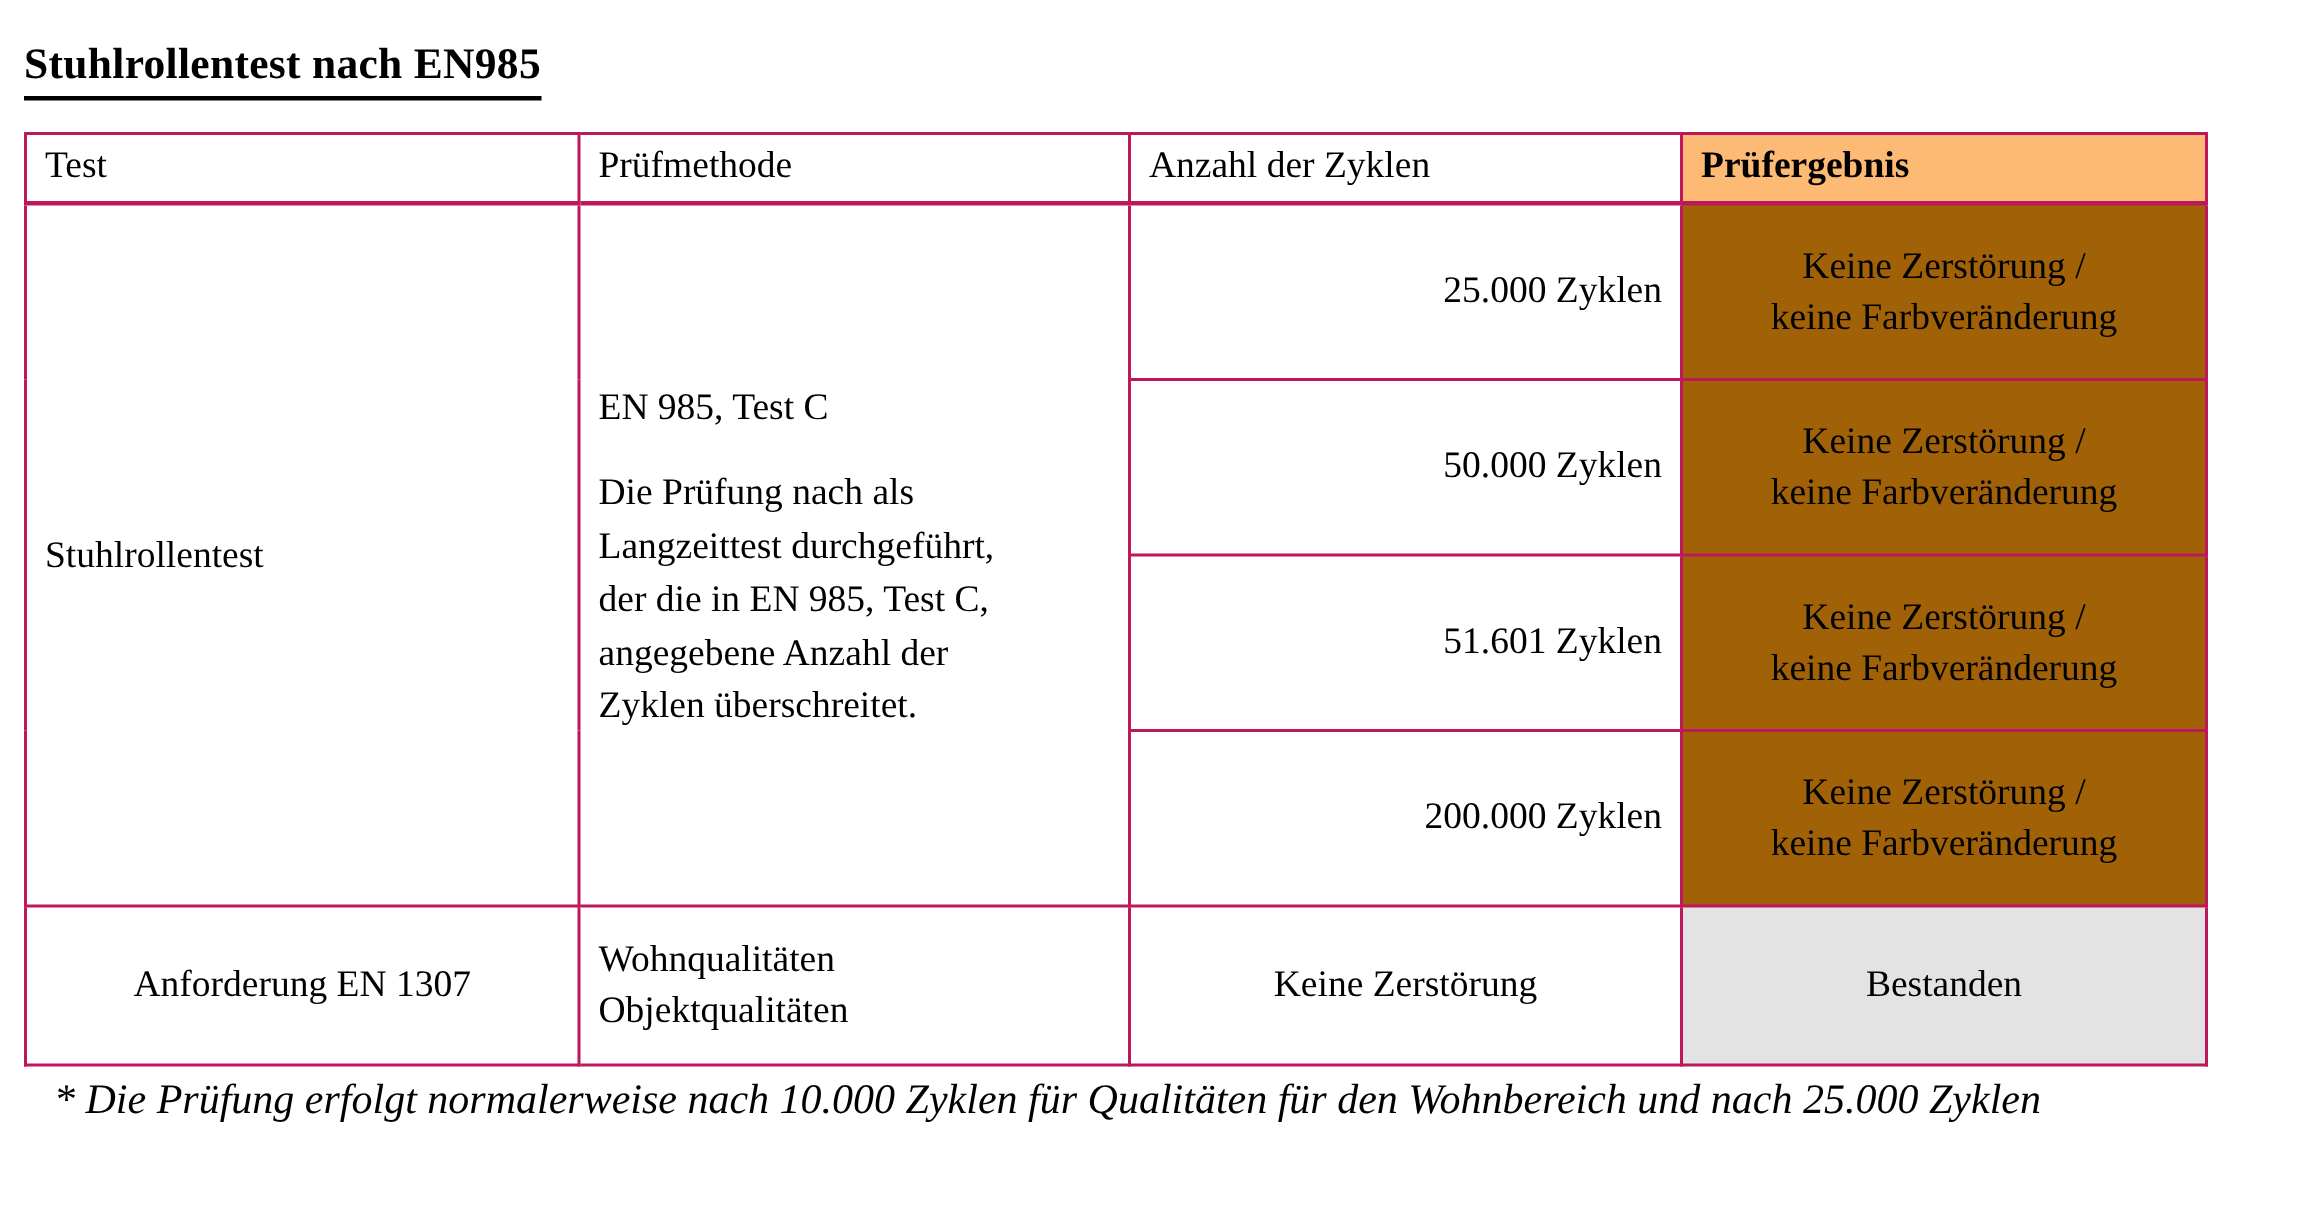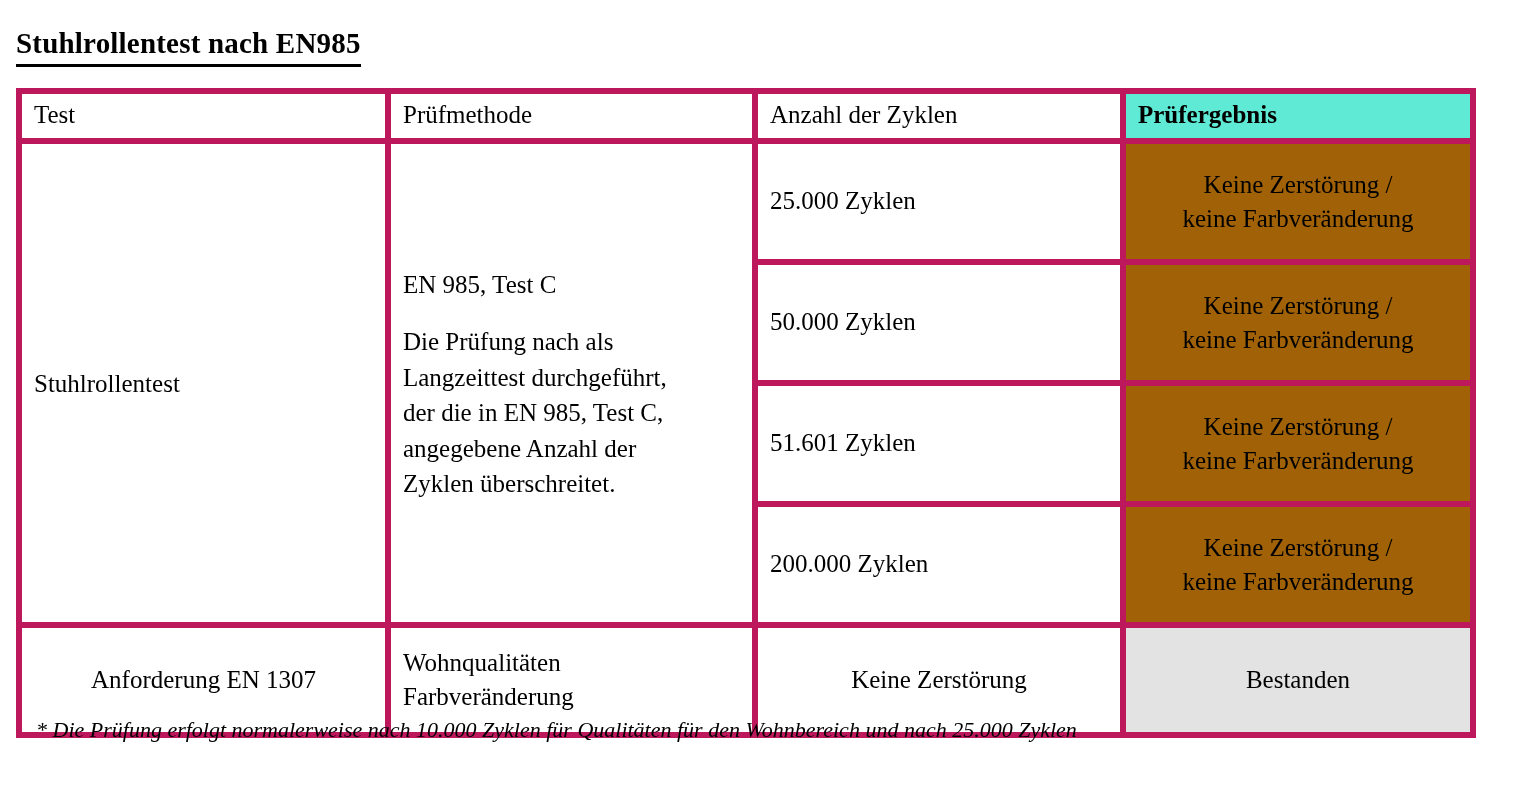--- a/index.html
+++ b/index.html
@@ -44,42 +44,42 @@
     position: absolute;
     left: 16px;
     top: 88px;
     width: 1454px;
     border-collapse: collapse;
     table-layout: fixed;
     font-size: 25px;
     line-height: 1.3;
   }
   .test-table td, .test-table th {
-    border: 6px solid #be185d;
+    border: 2px solid #be185d;
     padding: 0;
     vertical-align: middle;
     font-weight: normal;
     text-align: left;
   }
 
   
   col.c-test   { width: 369px; }
   col.c-method { width: 367px; }
   col.c-cycles { width: 368px; }
   col.c-result { width: 350px; }
 
   
   .hdr td {
     height: 42px;
     border-bottom-width: 3px;
     padding: 0 0 2px 0;
   }
   .hdr .cell-pad { padding: 0 12px; }
   .hdr .hdr-result {
-    background: #5eead4;
+    background: #fdba74;
     font-weight: bold;
   }
 
   .cell-pad { padding: 4px 12px; }
 
   
   .test-cell {
     vertical-align: top;
   }
   .test-cell .cell-pad {
@@ -94,21 +94,21 @@
     padding-top: 6px;
     line-height: 1.42;
   }
   .method-gap { height: 22px; }
 
   
   .cycles-cell {
     text-align: center;
     height: 115px;
   }
-  .cycles-cell .cell-pad { text-align: left; }
+  .cycles-cell .cell-pad { text-align: right; }
 
   
   .result-cell {
     background: #a16207;
     text-align: center;
   }
   .result-cell .cell-pad {
     text-align: center;
     line-height: 1.34;
   }
@@ -135,21 +135,21 @@
   }
   .req-result .cell-pad { text-align: center; }
 
   
   .footnote {
     position: absolute;
     left: 36px;
     top: 712px;
     width: 1470px;
     font-style: italic;
-    font-size: 22px;
+    font-size: 28px;
     line-height: 1.6;
   }
   .footnote .fn-line2 {
     display: block;
     padding-left: 20px;
   }
 </style>
 </head>
 <body>
 
@@ -243,21 +243,21 @@
         </td>
       </tr>
 
       <tr class="req-row">
         <td class="req-label">
             <div class="cell-pad">Anforderung EN 1307</div>
           </td>
         <td class="req-method">
           <div class="cell-pad">
             <div>Wohnqualitäten</div>
-            <div>Farbveränderung</div>
+            <div>Objektqualitäten</div>
           </div>
         </td>
         <td class="req-cycles">
             <div class="cell-pad">Keine Zerstörung</div>
           </td>
         <td class="req-result">
             <div class="cell-pad">Bestanden</div>
           </td>
       </tr>
 

